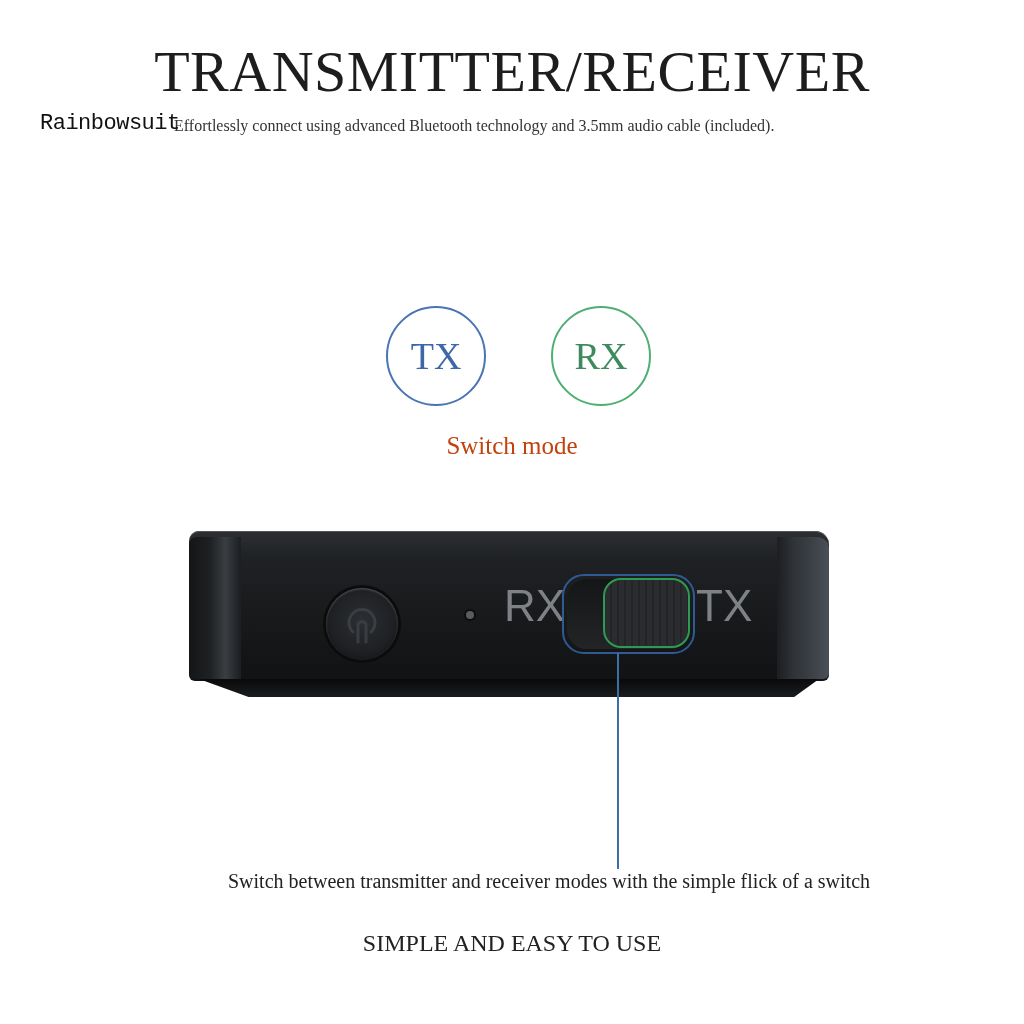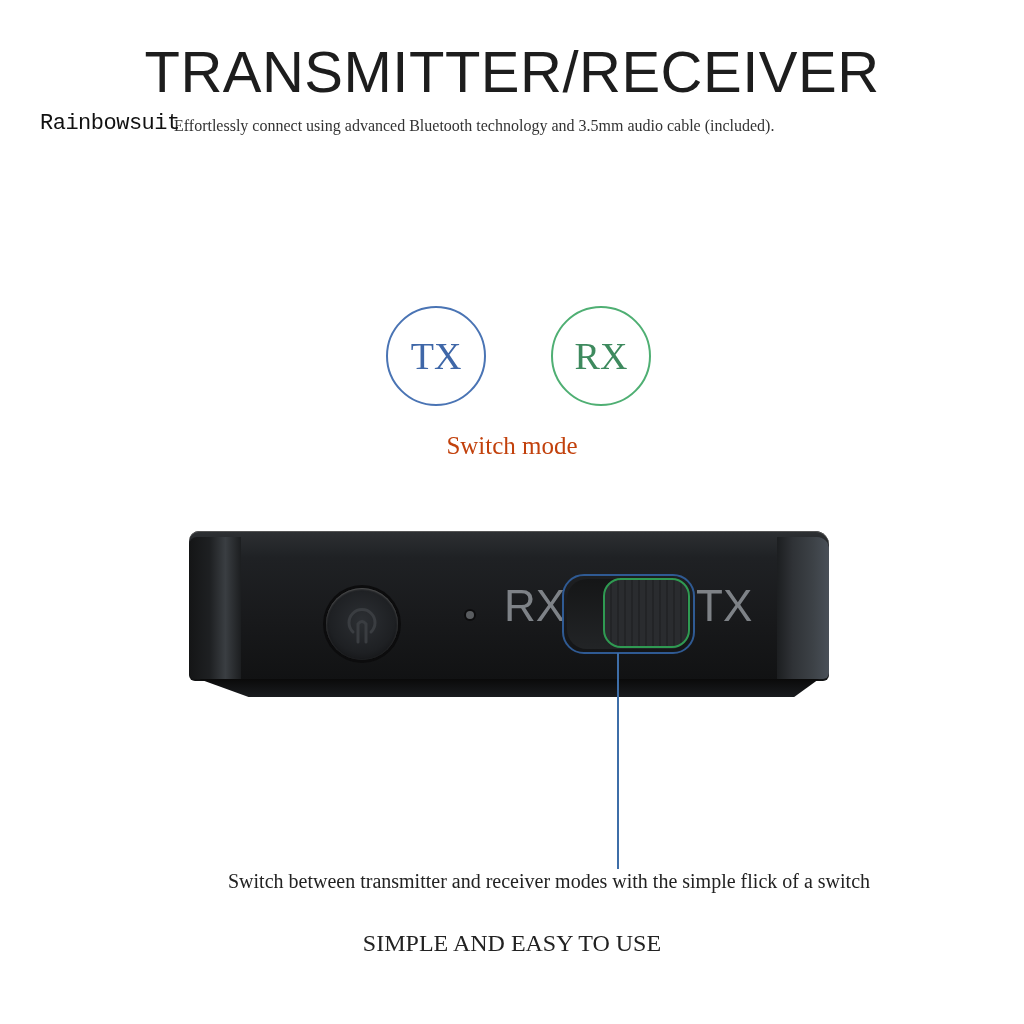--- a/index.html
+++ b/index.html
@@ -1,18 +1,18 @@
 <!DOCTYPE html>
 <html><head>
 <meta charset="utf-8">
 <style>
   html, body { margin: 0; padding: 0; background: #ffffff; }
   body { width: 1024px; height: 1024px; position: relative; overflow: hidden; font-family: "Liberation Serif", serif; color: #1a1a1a; }
   .abs { position: absolute; }
-  .title { left: 0; width: 1024px; top: 38px; text-align: center; font-size: 58px; letter-spacing: 0.5px; color: #1d1d1d; font-family: Liberation Sans, sans-serif; }
+  .title { left: 0; width: 1024px; top: 38px; text-align: center; font-size: 58px; letter-spacing: 0.5px; color: #1d1d1d; font-family: Liberation Serif, serif; }
   .watermark { left: 40px; top: 111px; font-size: 22px; color: #111; font-family: Liberation Mono, monospace; letter-spacing: -0.5px; z-index: 2; }
   .subtitle { left: 174px; top: 117px; font-size: 16px; color: #333; font-family: Liberation Serif, serif; }
   .mode-circle { width: 100px; height: 100px; border-radius: 50%; box-sizing: border-box; display: flex; align-items: center; justify-content: center; font-size: 38px; font-family: "Liberation Serif", serif; background: #fff; }
   .tx-circle { left: 386px; top: 306px; border: 2px solid #4a74b4; color: #3f67a8; }
   .rx-circle { left: 551px; top: 306px; border: 2px solid #4faf73; color: #3e8a5e; }
   .switch-mode { left: 0; width: 1024px; top: 432px; text-align: center; font-size: 25px; color: #c2410c; }
   .device { left: 189px; top: 531px; width: 640px; height: 166px; }
   .device-body { position: absolute; left: 0; top: 0; width: 640px; height: 150px; border-radius: 10px 14px 6px 6px;
     background: linear-gradient(180deg, #2d3033 0%, #1f2124 18%, #18191b 60%, #111213 100%); box-shadow: inset 0 1px 0 #555; }
   .device-edge-left { position: absolute; left: 0; top: 6px; width: 52px; height: 142px; border-radius: 8px 0 0 6px;

